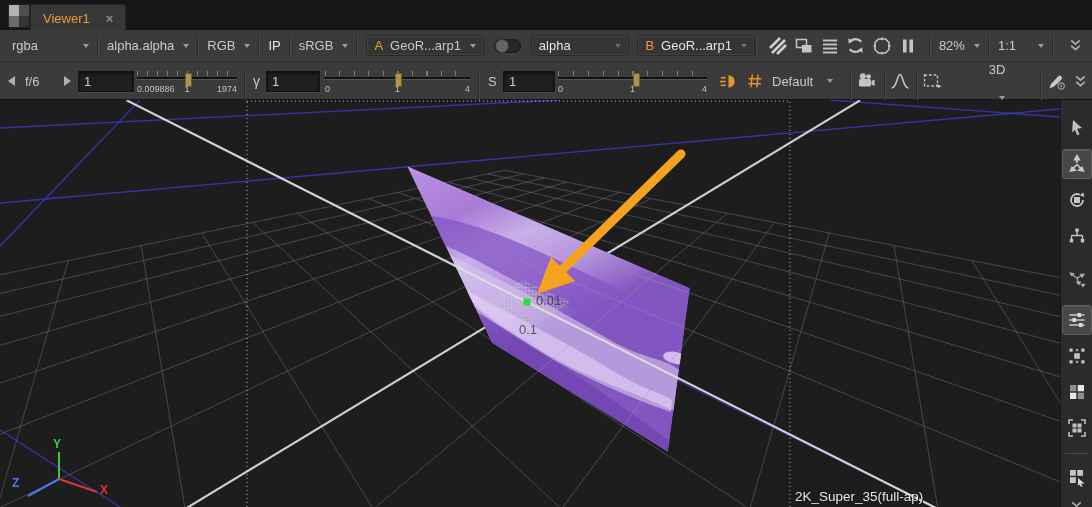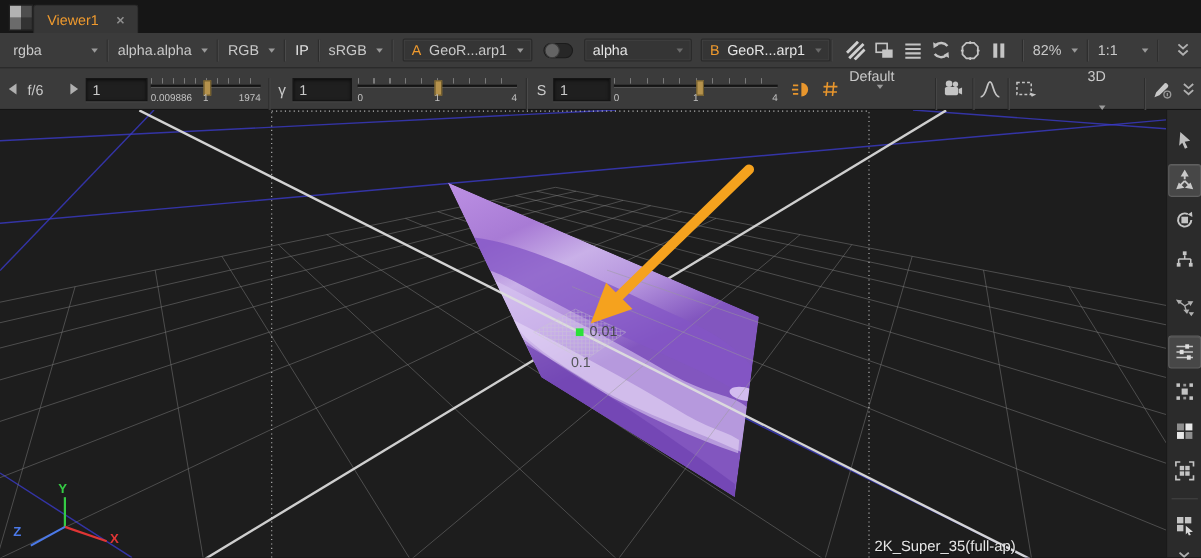--- a/index.html
+++ b/index.html
@@ -243,21 +243,21 @@
       </svg>
   </div>
   <div class="t2" style="left:746px;">
     <svg width="18" height="18" viewBox="0 0 20 20" stroke="#E8962D" stroke-width="1.6">
         <line x1="7" y1="3" x2="5.5" y2="17"></line>
         <line x1="13.5" y1="3" x2="12" y2="17"></line>
         <line x1="3" y1="7.5" x2="17" y2="7.5"></line>
         <line x1="2.5" y1="13" x2="16.5" y2="13"></line>
       </svg>
   </div>
-  <div class="t2" style="left:772px;flex-direction:column;">
+  <div class="t2" style="left:772px;">
     <span>Default</span>
       <span class="caret" style="margin-left:14px;"></span>
   </div>
   <div class="t2 sep" style="left:850px;margin:9px 0;"></div>
   <div class="t2" style="left:856px;">
     <svg width="20" height="20" viewBox="0 0 20 20" fill="#c4c4c4">
         <circle cx="6.8" cy="5.2" r="3"></circle>
         <circle cx="12.6" cy="5.6" r="2.4"></circle>
         <rect x="3" y="8" width="12" height="7.5" rx="1.5"></rect>
         <polygon points="15.5,10 18.6,8.5 18.6,15 15.5,13.5"></polygon>

